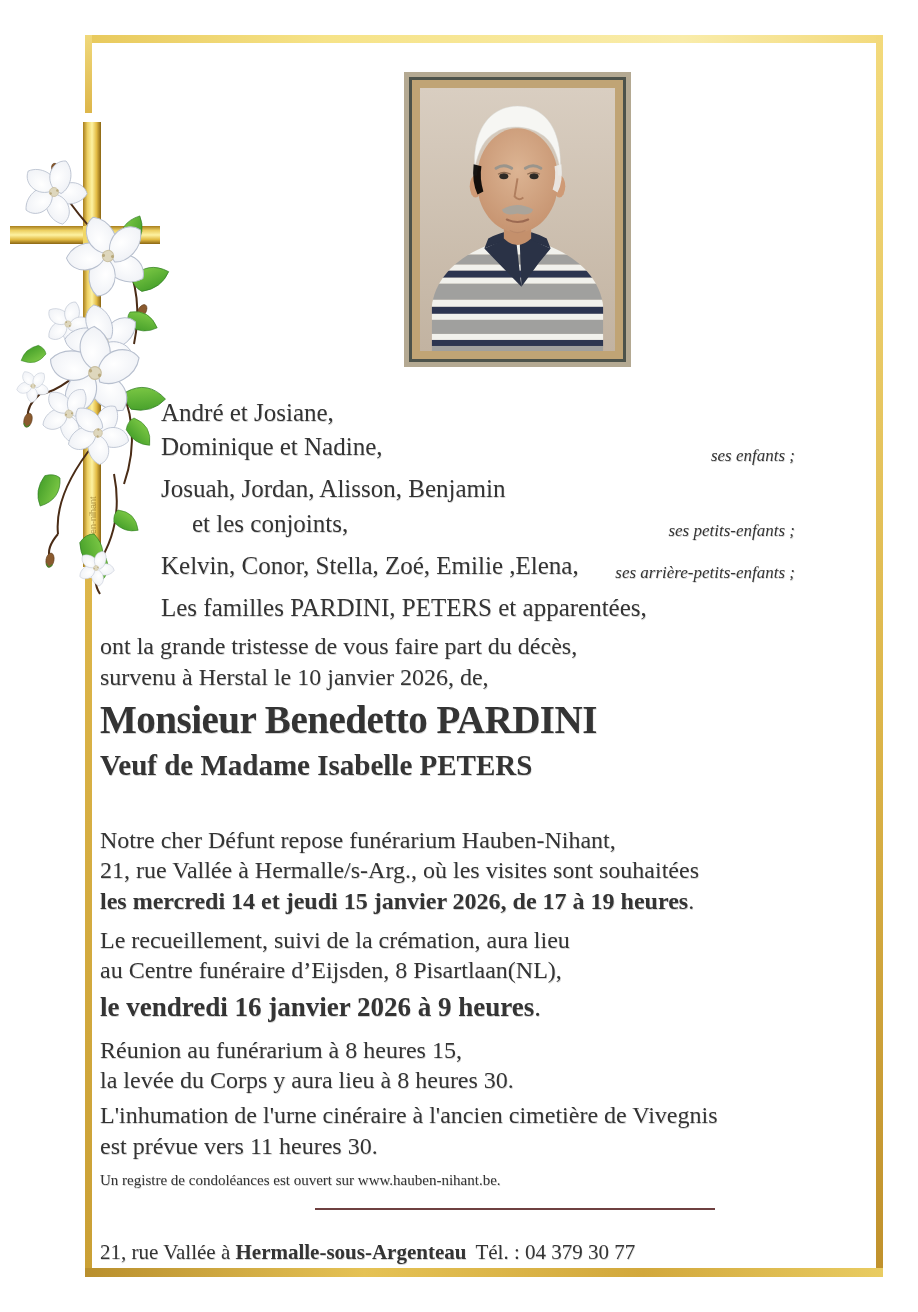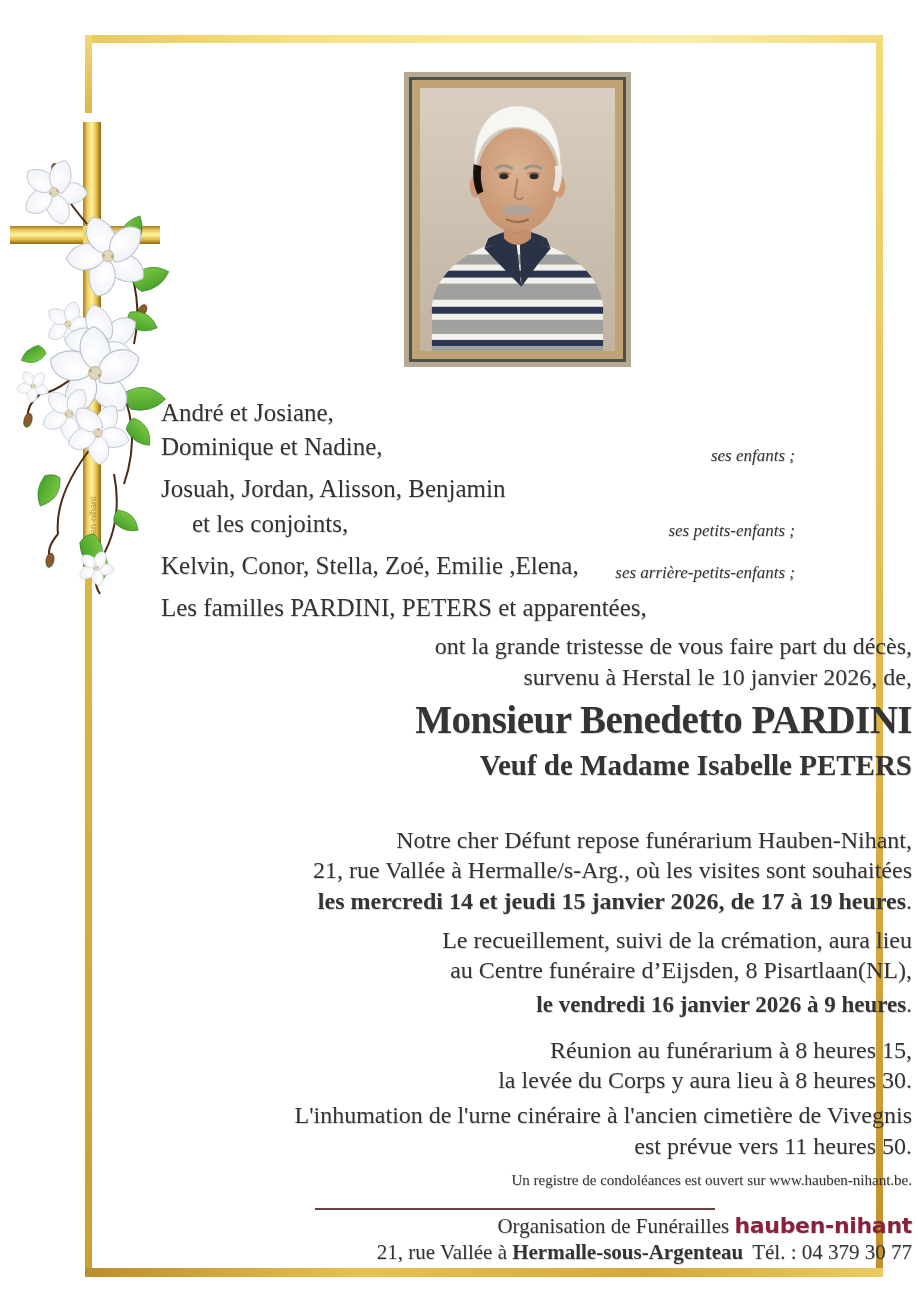--- a/index.html
+++ b/index.html
@@ -15,30 +15,30 @@
   .frame-bottom{left:85px;top:1268px;width:798px;height:9px;
      background:linear-gradient(90deg,#b98f2d 0%,#e5c255 35%,#d2a83c 70%,#e9cc62 100%);}
   .frame-left-a{left:85px;top:35px;width:7px;height:78px;
      background:linear-gradient(180deg,#f0d87a,#ddb64a);}
   .frame-left-b{left:85px;top:578px;width:7px;height:690px;
      background:linear-gradient(180deg,#ddb64a,#caa035);}
   
   .line{position:absolute;white-space:nowrap;line-height:1.2;
         text-shadow:0.6px 0.6px 0.5px rgba(60,60,60,0.22);}
   .nm{left:161px;font-size:25px;}
-  .ctr{left:100px;width:812px;text-align:right;}
+  .ctr{left:100px;width:812px;text-align:left;}
   .lbl{right:49px;font-style:italic;font-size:17px;text-align:left;}
   .b{font-weight:bold;}
   .t24{font-size:24px;}
   .t25{font-size:25px;}
   .t19{font-size:15px;}
   .t21{font-size:21px;}
   .title{font-size:39px;font-weight:bold;letter-spacing:-0.5px;}
   .subtitle{font-size:29px;font-weight:bold;}
-  .datebig{font-size:23px;font-weight:bold;}
+  .datebig{font-size:27px;font-weight:bold;}
   .divider{position:absolute;left:315px;top:1208px;width:400px;height:2px;background:#6e4040;}
   .logo{font-family:"DejaVu Sans","Liberation Sans",sans-serif;font-weight:bold;
         font-size:22px;color:#8b1f3e;letter-spacing:-0.3px;}
   
   .photo-outer{position:absolute;left:404px;top:72px;width:227px;height:295px;
      background:#b4a992;box-sizing:border-box;padding:5px;}
   .photo-mid{width:100%;height:100%;background:#4c524a;box-sizing:border-box;padding:3px;}
   .photo-inner{width:100%;height:100%;background:#c0a475;box-sizing:border-box;padding:8px;}
   .photo-inner svg{display:block;width:100%;height:100%;}
 </style>
@@ -240,25 +240,22 @@
   <div class="line ctr t24" style="top:926px;">Le recueillement, suivi de la crémation, aura lieu</div>
   <div class="line ctr t24" style="top:956px;">au Centre funéraire d’Eijsden, 8 Pisartlaan(NL),</div>
   <div class="line ctr datebig" style="top:991px;">
     <span>le vendredi 16 janvier 2026 à 9 heures</span><span style="font-weight:normal;">.</span>
   </div>
 
   <div class="line ctr t24" style="top:1036px;">Réunion au funérarium à 8 heures 15,</div>
   <div class="line ctr t24" style="top:1066px;">la levée du Corps y aura lieu à 8 heures 30.</div>
 
   <div class="line ctr t24" style="top:1101px;">L'inhumation de l'urne cinéraire à l'ancien cimetière de Vivegnis</div>
-  <div class="line ctr t24" style="top:1132px;">est prévue vers 11 heures 50.</div>
+  <div class="line ctr t24" style="top:1132px;">est prévue vers 11 heures 30.</div>
 
   <div class="line ctr t19" style="top:1171px;">Un registre de condoléances est ouvert sur www.hauben-nihant.be.</div>
 
   <div class="divider"></div>
-  <div class="line ctr t21" style="top:1213px;">
-    <span>Organisation de Funérailles </span><span class="logo">hauben-nihant</span>
-  </div>
   <div class="line ctr t21" style="top:1240px;">
     <span>21, rue Vallée à </span><span class="b">Hermalle-sous-Argenteau</span><span style="margin-left:9px;margin-top:48px;">Tél. : 04 379 30 77</span>
   </div>
 
 </div>
 
 </body></html>

